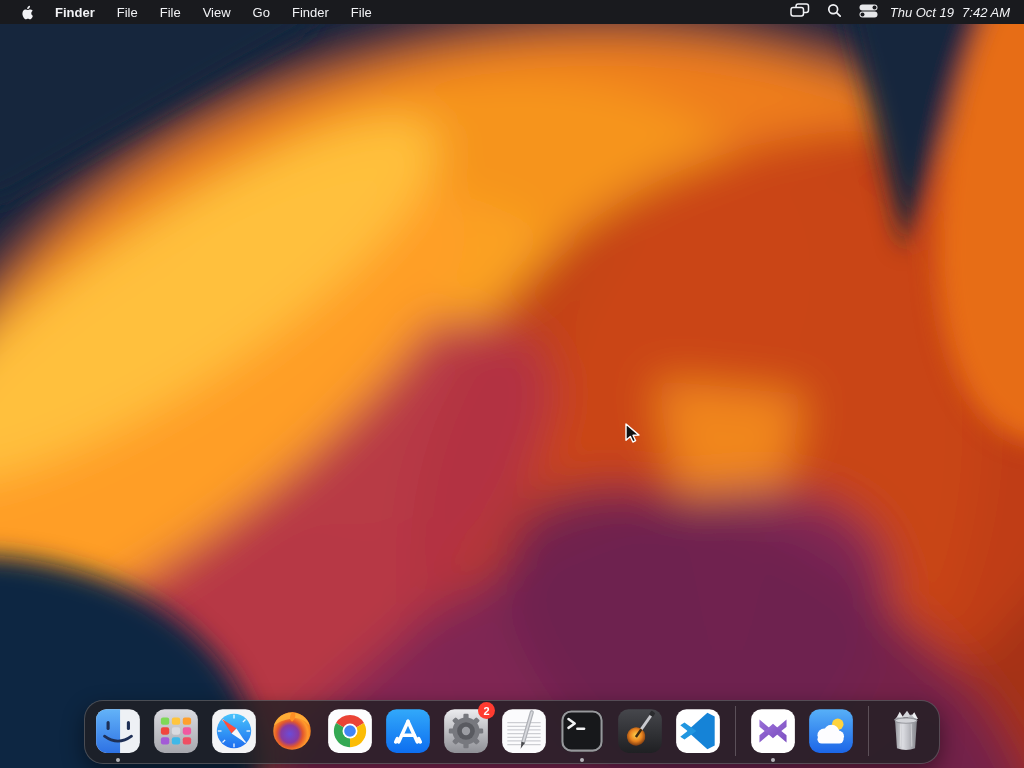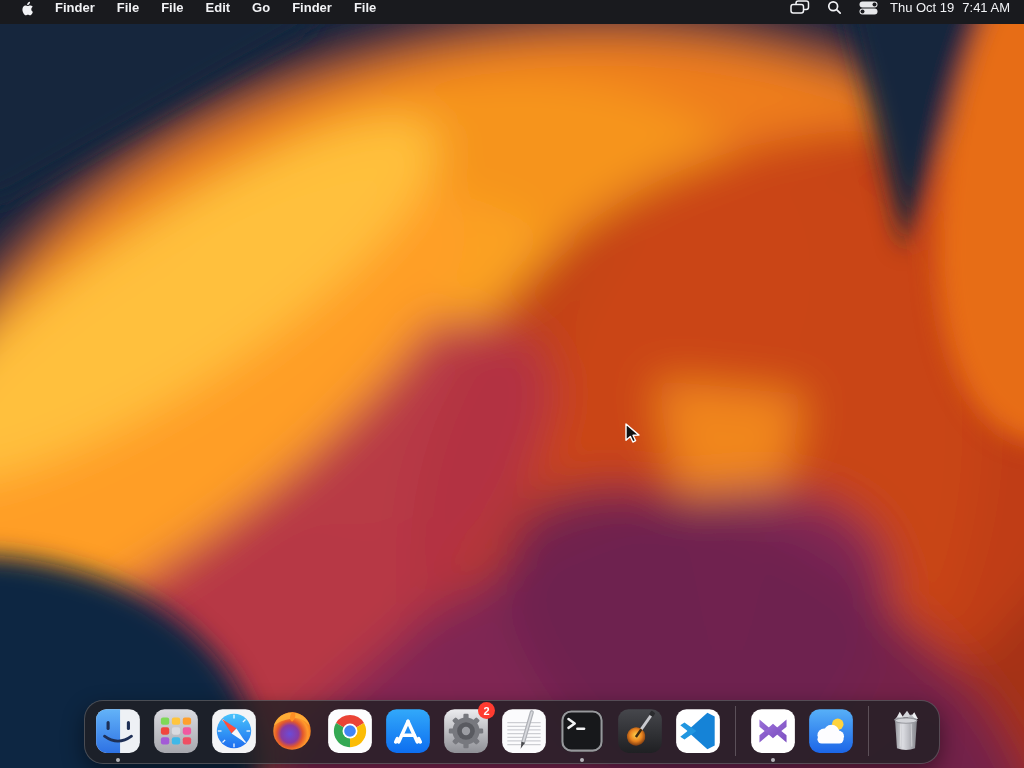--- a/index.html
+++ b/index.html
@@ -6,28 +6,28 @@
   html,body { width:1024px; height:768px; overflow:hidden; background:#000;
     font-family:"Liberation Sans","DejaVu Sans",sans-serif; }
   .screen { position:relative; width:1024px; height:768px; overflow:hidden; }
 
   
   .wallpaper { position:absolute; inset:0; background:#14273c; }
   .wallpaper svg { display:block; }
 
   
   .menubar { position:absolute; top:0; left:0; right:0; height:24px;
-    background:#191a1e; display:flex; align-items:flex-start; color:#f2f3f6;
+    background:#191a1e; display:flex; align-items:center; color:#f2f3f6;
     font-size:13px; z-index:40; padding:0 10px 0 12px; }
   .menubar .apple { width:14px; height:16px; margin:0 10px 0 8px; display:flex; align-items:center; }
   .menubar .appname { font-weight:700; padding:0 11px; }
-  .menubar .menu-item { padding:0 11px; font-weight:700; }
+  .menubar .menu-item { padding:0 11px; font-weight:400; }
   .menubar .spacer { flex:1; }
   .menubar .status { display:flex; align-items:center; gap:17px; margin-right:12px; }
-  .menubar .clock { display:flex; gap:8px; font-size:13px; margin-right:4px; }
+  .menubar .clock { display:flex; gap:8px; font-size:13px; margin-right:4px;font-style:italic; }
   .menu-item, .status > *, .clock { cursor:default; }
 
   
   .cursor { position:absolute; left:620px; top:421px; z-index:60; }
 
   
   .dock { position:absolute; left:50%; bottom:4px; transform:translateX(-50%);
     display:flex; align-items:center; gap:8px; padding:5px 8px 7px 8px;
     background:rgba(32,32,35,0.82); border:1px solid rgba(150,150,155,0.38);
     border-radius:19px; box-shadow:0 8px 22px rgba(0,0,0,0.45); z-index:50; }
@@ -81,21 +81,21 @@
 
   <div class="menubar">
     <span class="apple">
       <svg viewBox="0 0 24 28" width="13" height="16" fill="#f2f3f6">
         <path d="M17.2 6.6c.9-1.1 1.5-2.6 1.3-4.1-1.3.1-2.9.9-3.8 2-.8 1-1.6 2.6-1.4 4 1.5.2 3-.8 3.9-1.9zm3.6 9.8c0-3 2.5-4.5 2.6-4.6-1.4-2.1-3.6-2.4-4.4-2.4-1.9-.2-3.6 1.1-4.6 1.1-1 0-2.4-1.1-4-1-2 0-3.9 1.2-5 3-2.1 3.7-.5 9.1 1.5 12.1 1 1.5 2.2 3.1 3.8 3 1.5-.1 2.1-1 3.9-1s2.3 1 4 1c1.6 0 2.7-1.5 3.7-3 1.1-1.7 1.6-3.4 1.6-3.5-.1 0-3.1-1.2-3.1-4.7z"></path>
       </svg>
     </span>
     <span class="appname">Finder</span>
     <span class="menu-item">File</span>
     <span class="menu-item">File</span>
-    <span class="menu-item">Edit</span>
+    <span class="menu-item">View</span>
     <span class="menu-item">Go</span>
     <span class="menu-item">Finder</span>
     <span class="menu-item">File</span>
     <span class="spacer"></span>
     <span class="status">
       <span>
         <svg width="20" height="15" viewBox="0 0 20 15" fill="none">
           <rect x="6" y="1" width="12.5" height="8.5" rx="2.2" stroke="#f2f3f6" stroke-width="1.5"></rect>
           <rect x="1" y="4.5" width="12.5" height="8.5" rx="2.2" fill="#191a1e" stroke="#f2f3f6" stroke-width="1.5"></rect>
         </svg>
@@ -110,21 +110,21 @@
         <svg width="19" height="14" viewBox="0 0 19 14">
           <rect x="0.5" y="0.5" width="18" height="6" rx="3" fill="#e6e7ea"></rect>
           <circle cx="15.5" cy="3.5" r="2" fill="#191a1e"></circle>
           <rect x="0.5" y="7.5" width="18" height="6" rx="3" fill="#e6e7ea"></rect>
           <circle cx="3.5" cy="10.5" r="2" fill="#191a1e"></circle>
         </svg>
       </span>
     </span>
     <span class="clock">
       <span>Thu Oct 19</span>
-      <span>7:41 AM</span>
+      <span>7:42 AM</span>
     </span>
   </div>
 
   <div class="cursor">
     <svg width="20" height="22" viewBox="0 0 20 22">
       <path d="M6 3 L6 19.2 L10.3 15.4 L12.9 21 L15.6 19.7 L13 14.3 L19 14.1 Z" fill="#111" stroke="#fff" stroke-width="1.4" stroke-linejoin="round"></path>
     </svg>
   </div>
 
   <div class="dock">

